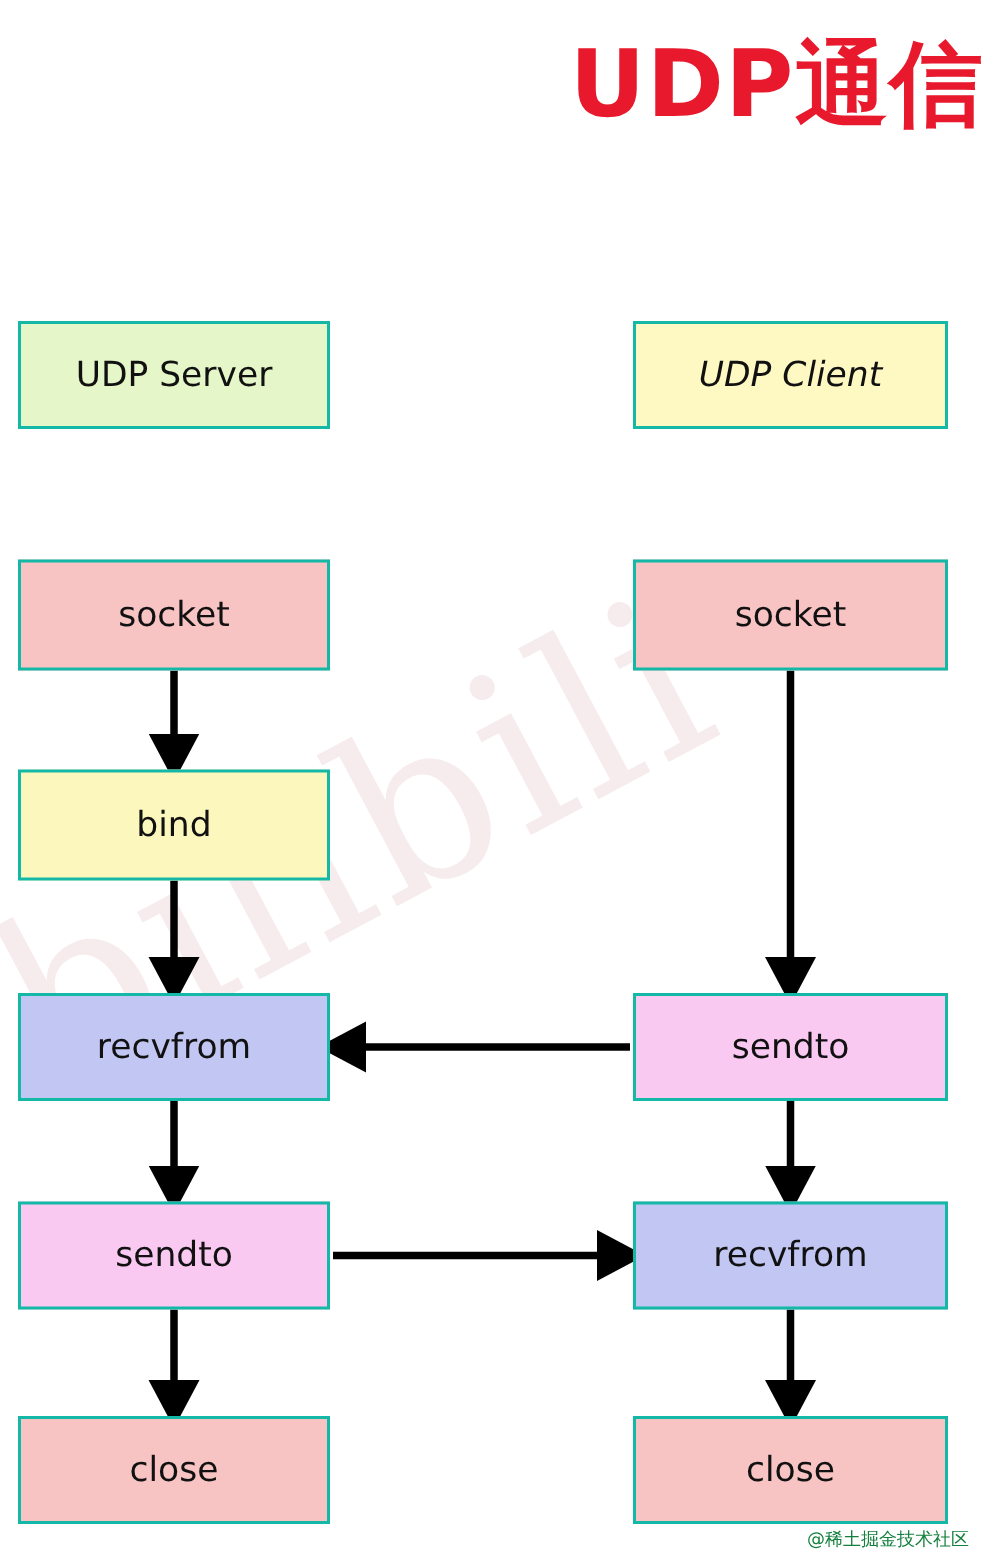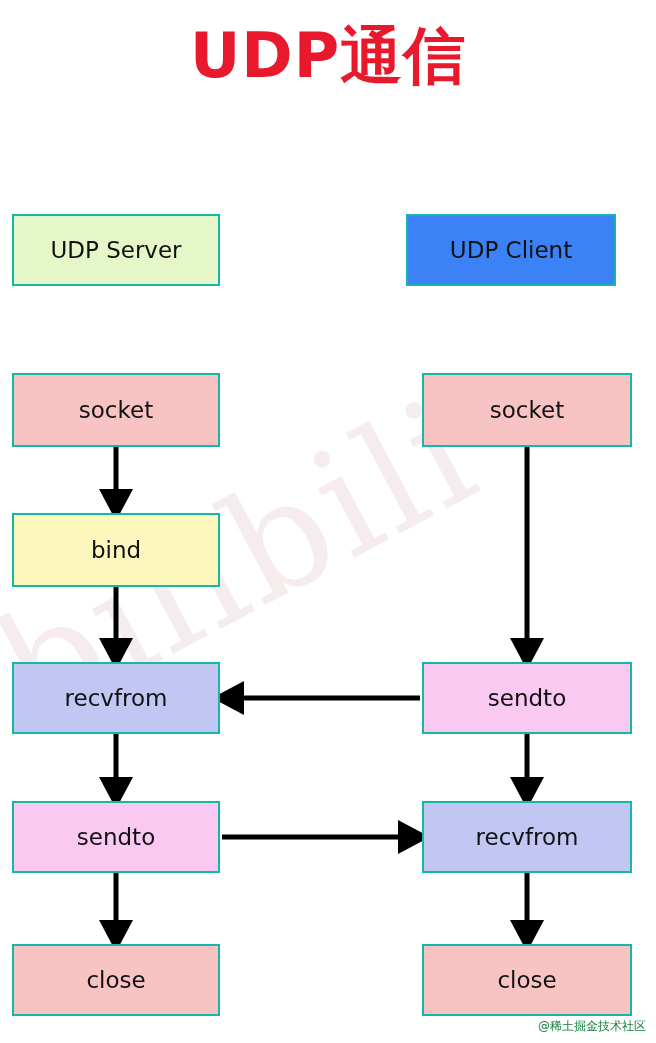--- a/index.html
+++ b/index.html
@@ -18,21 +18,21 @@
     position: absolute;
     left: 0; top: 0;
     width: 656px;
     height: 1043px;
   }
   .title {
     position: absolute;
     left: 0;
     top: 14px;
     width: 656px;
-    text-align: center;
+    text-align: right;
     font-family: "DejaVu Sans", sans-serif;
     font-weight: bold;
     font-size: 62px;
     color: #e8192c;
     letter-spacing: 1px;
     line-height: 84px;
   }
   .node {
     position: absolute;
     box-sizing: border-box;
@@ -99,21 +99,21 @@
     <line x1="527" y1="873" x2="527" y2="936" stroke="#000000" stroke-width="5" marker-end="url(#ah)"></line>
 
     <line x1="420" y1="698" x2="228" y2="698" stroke="#000000" stroke-width="5" marker-end="url(#ah)"></line>
     <line x1="222" y1="837" x2="414" y2="837" stroke="#000000" stroke-width="5" marker-end="url(#ah)"></line>
   </svg>
 
   <div class="node" style="left:12px; top:214px; width:208px; height:72px; background:#e5f7c8;">
     <span>UDP Server</span>
   </div>
 
-  <div class="node" style="left:406px; top:214px; width:210px; height:72px; background:#3b82f6;">
+  <div class="node" style="left:422px; top:214px; width:210px; height:72px; background:#fef9c3;font-style:italic;">
     <span>UDP Client</span>
   </div>
 
   <div class="node" style="left:12px; top:373px; width:208px; height:74px; background:#f7c3c3;">
     <span>socket</span>
   </div>
 
   <div class="node" style="left:422px; top:373px; width:210px; height:74px; background:#f7c3c3;">
     <span>socket</span>
   </div>

